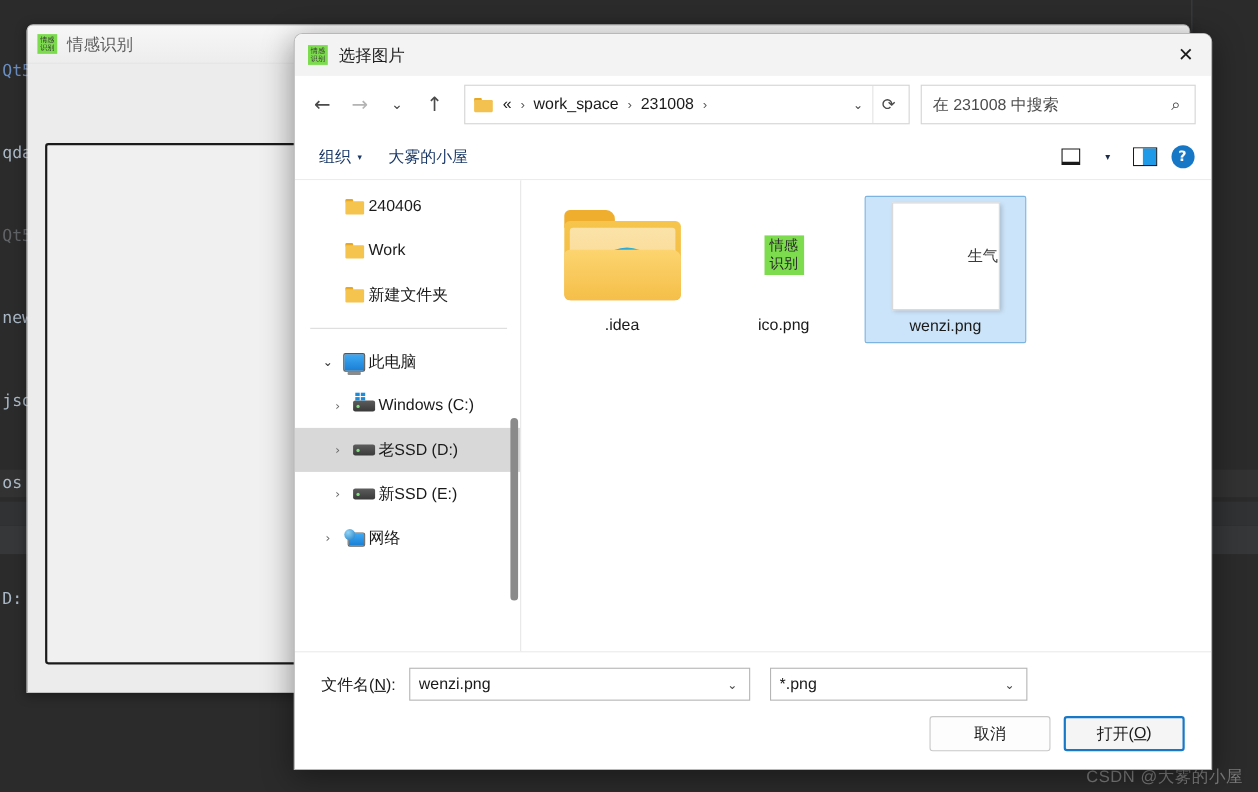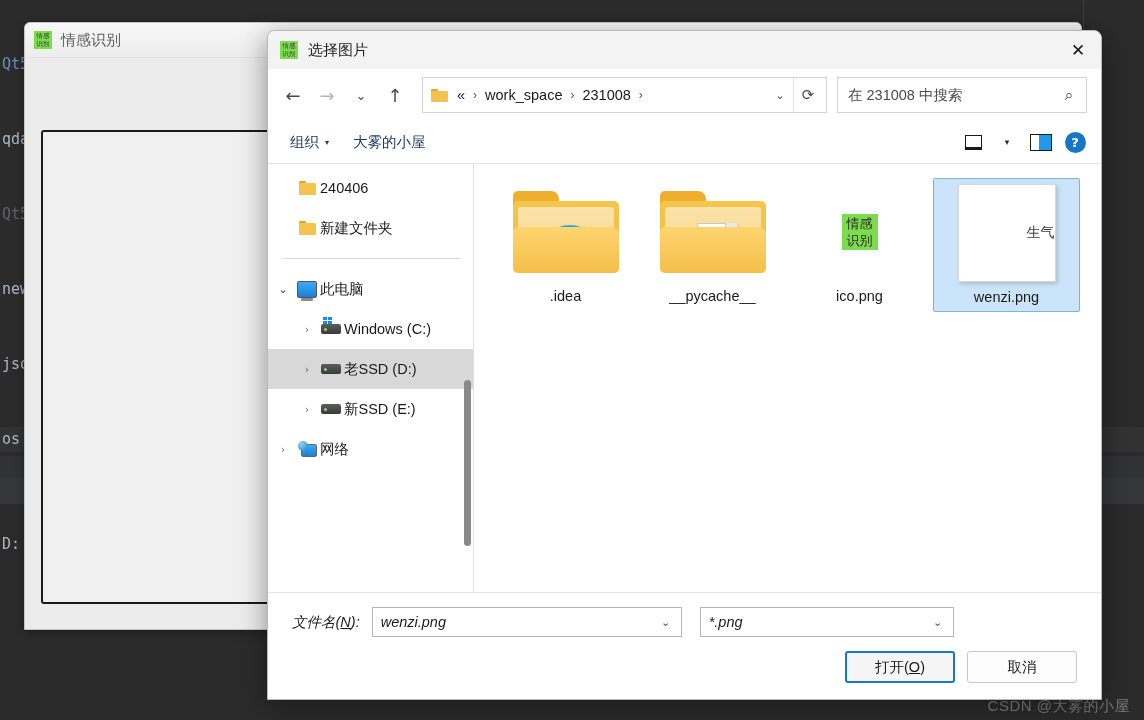--- a/index.html
+++ b/index.html
@@ -290,21 +290,21 @@
     width: 205px; flex: none;
     position: relative;
     background: #fff;
     border-right: 1px solid #e0e0e0;
     overflow: hidden;
     padding-top: 4px;
   }
   .side-row {
     height: 40px;
     display: flex; align-items: center;
-    padding-left: 4px;
+    padding-left: 19px;
     font-size: 14.5px; color: #1a1a1a;
     white-space: nowrap;
   }
   .side-row.sel { background: #d8d8d8; }
   .chev {
     width: 22px; text-align: center;
     color: #6a6a6a; font-size: 11px; flex: none;
     font-family: "DejaVu Sans", sans-serif;
   }
   .chev.down { color: #333; }
@@ -485,21 +485,20 @@
   
   .dlg-bottom {
     flex: none;
     background: #fff;
     border-top: 1px solid #e6e6e6;
     padding: 14px 24px 16px 24px;
   }
   .fname-row {
     display: flex; align-items: center;
     margin-bottom: 14px;
-    font-style: italic;
   }
   .fname-label {
     font-size: 14.5px; color: #1a1a1a;
     margin-right: 12px;
     white-space: nowrap;
   }
   .fname-label u { text-decoration: underline; }
   .combo {
     height: 30px;
     border: 1px solid #b5b5b5;
@@ -510,21 +509,21 @@
   }
   .combo .val {
     flex: 1; font-size: 14.5px; color: #1a1a1a;
     white-space: nowrap; overflow: hidden;
   }
   .combo .cv {
     width: 22px; text-align: center;
     font-size: 11px; color: #4a4a4a;
   }
   .combo.fname { width: 310px; margin-right: 18px; }
-  .combo.filter { width: 254px; }
+  .combo.filter { width: 234px; }
   .btn-row {
     display: flex; justify-content: flex-end;
     gap: 12px;
   }
   .btn {
     width: 110px; height: 32px;
     display: flex; align-items: center; justify-content: center;
     font-size: 14.5px; color: #1a1a1a;
     background: #fdfdfd;
     border: 1px solid #c8c8c8;
@@ -652,20 +651,27 @@
           <span class="side-icon">
               <span class="fi"></span>
             </span>
           <span>240406</span>
         </div>
         <div class="side-row">
           <span class="chev"></span>
           <span class="side-icon">
               <span class="fi"></span>
             </span>
+          <span>Work</span>
+        </div>
+        <div class="side-row">
+          <span class="chev"></span>
+          <span class="side-icon">
+              <span class="fi"></span>
+            </span>
           <span>新建文件夹</span>
         </div>
 
         <div class="side-divider"></div>
 
         <div class="side-row">
           <span class="chev down">⌄</span>
           <span class="side-icon">
               <span class="pc-icon"></span>
             </span>
@@ -712,33 +718,20 @@
               <div class="fb-body"></div>
               <div class="fb-inner">
                   <div class="idea-arc"></div>
                 </div>
               <div class="fb-front"></div>
             </div>
           </div>
           <div class="file-label">.idea</div>
         </div>
 
-        <div class="file-item">
-          <div class="thumb">
-            <div class="folder-big">
-              <div class="fb-tab"></div>
-              <div class="fb-body"></div>
-              <div class="fb-inner">
-                  <div class="pyc-doc"></div>
-                </div>
-              <div class="fb-front"></div>
-            </div>
-          </div>
-          <div class="file-label">__pycache__</div>
-        </div>
 
         <div class="file-item">
           <div class="thumb">
             <div class="ico-thumb">
               <span>情感</span>
               <span>识别</span>
             </div>
           </div>
           <div class="file-label">ico.png</div>
         </div>
@@ -761,23 +754,23 @@
         <div class="combo fname">
           <span class="val">wenzi.png</span>
           <span class="cv">⌄</span>
         </div>
         <div class="combo filter">
           <span class="val">*.png</span>
           <span class="cv">⌄</span>
         </div>
       </div>
       <div class="btn-row">
+        <div class="btn">取消</div>
         <div class="btn primary">
             <span>打开(</span>
             <u>O</u>
             <span>)</span>
           </div>
-        <div class="btn">取消</div>
       </div>
     </div>
 
   </div>
 </div>
 
 </body></html>

